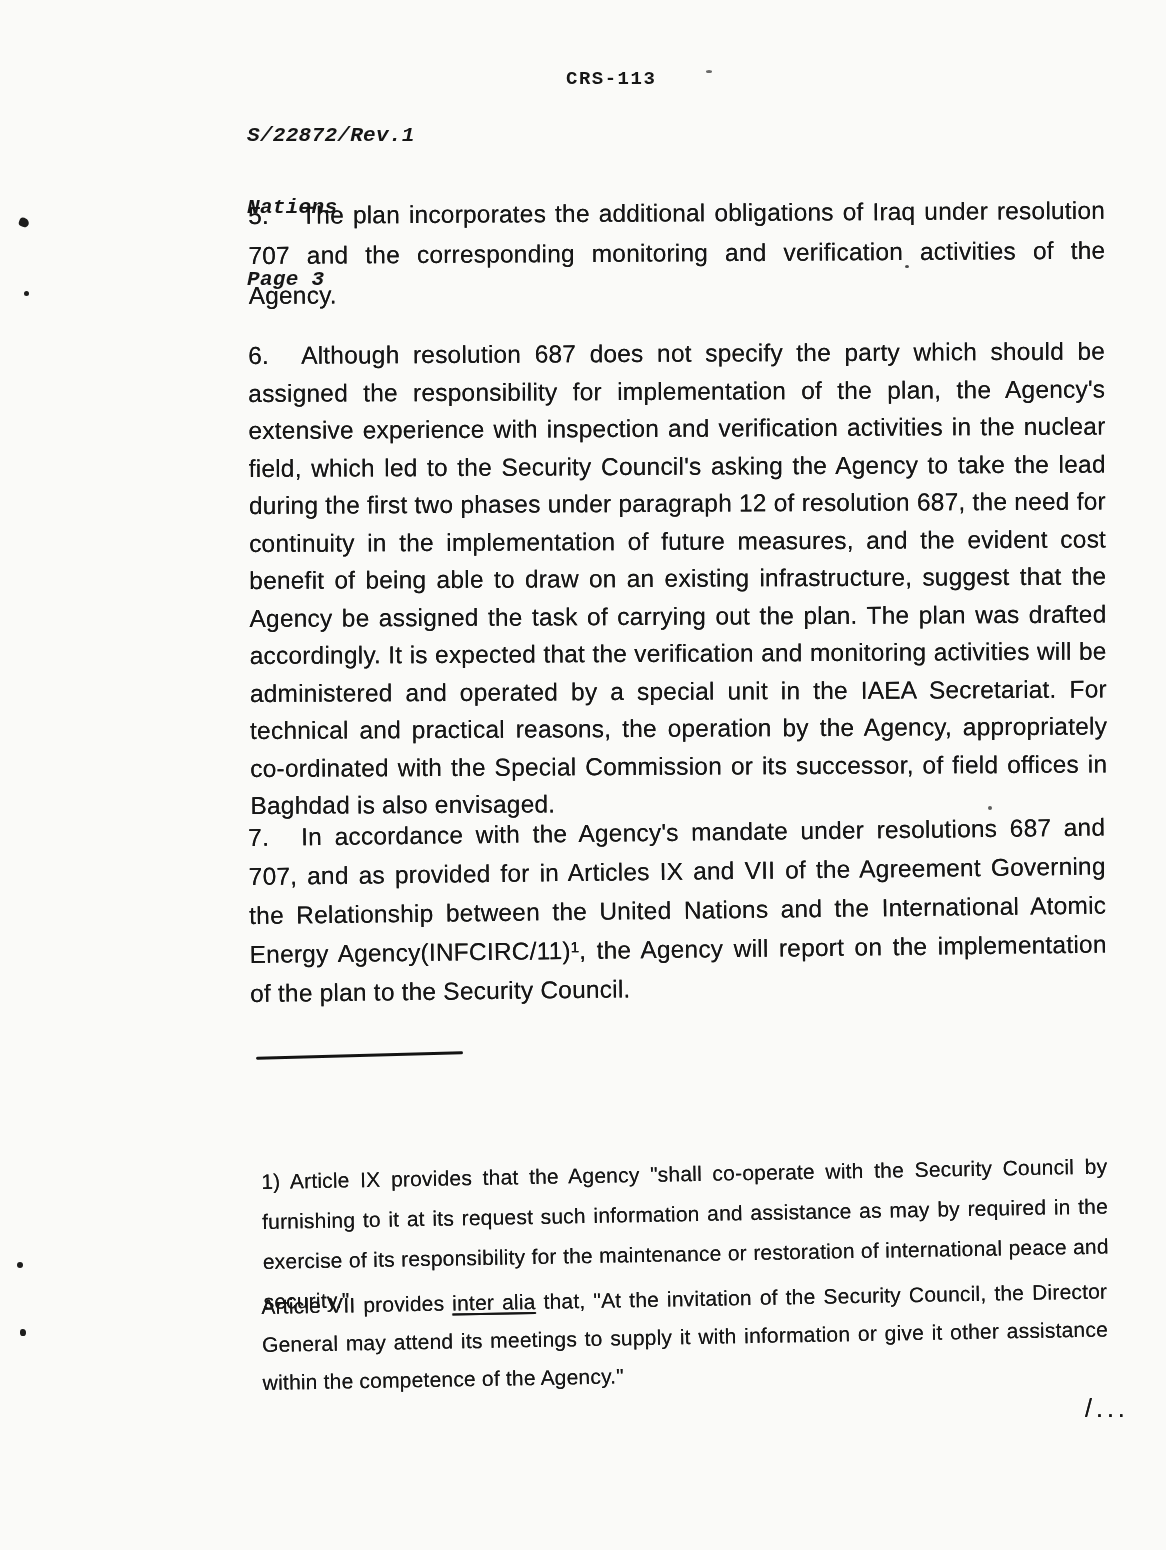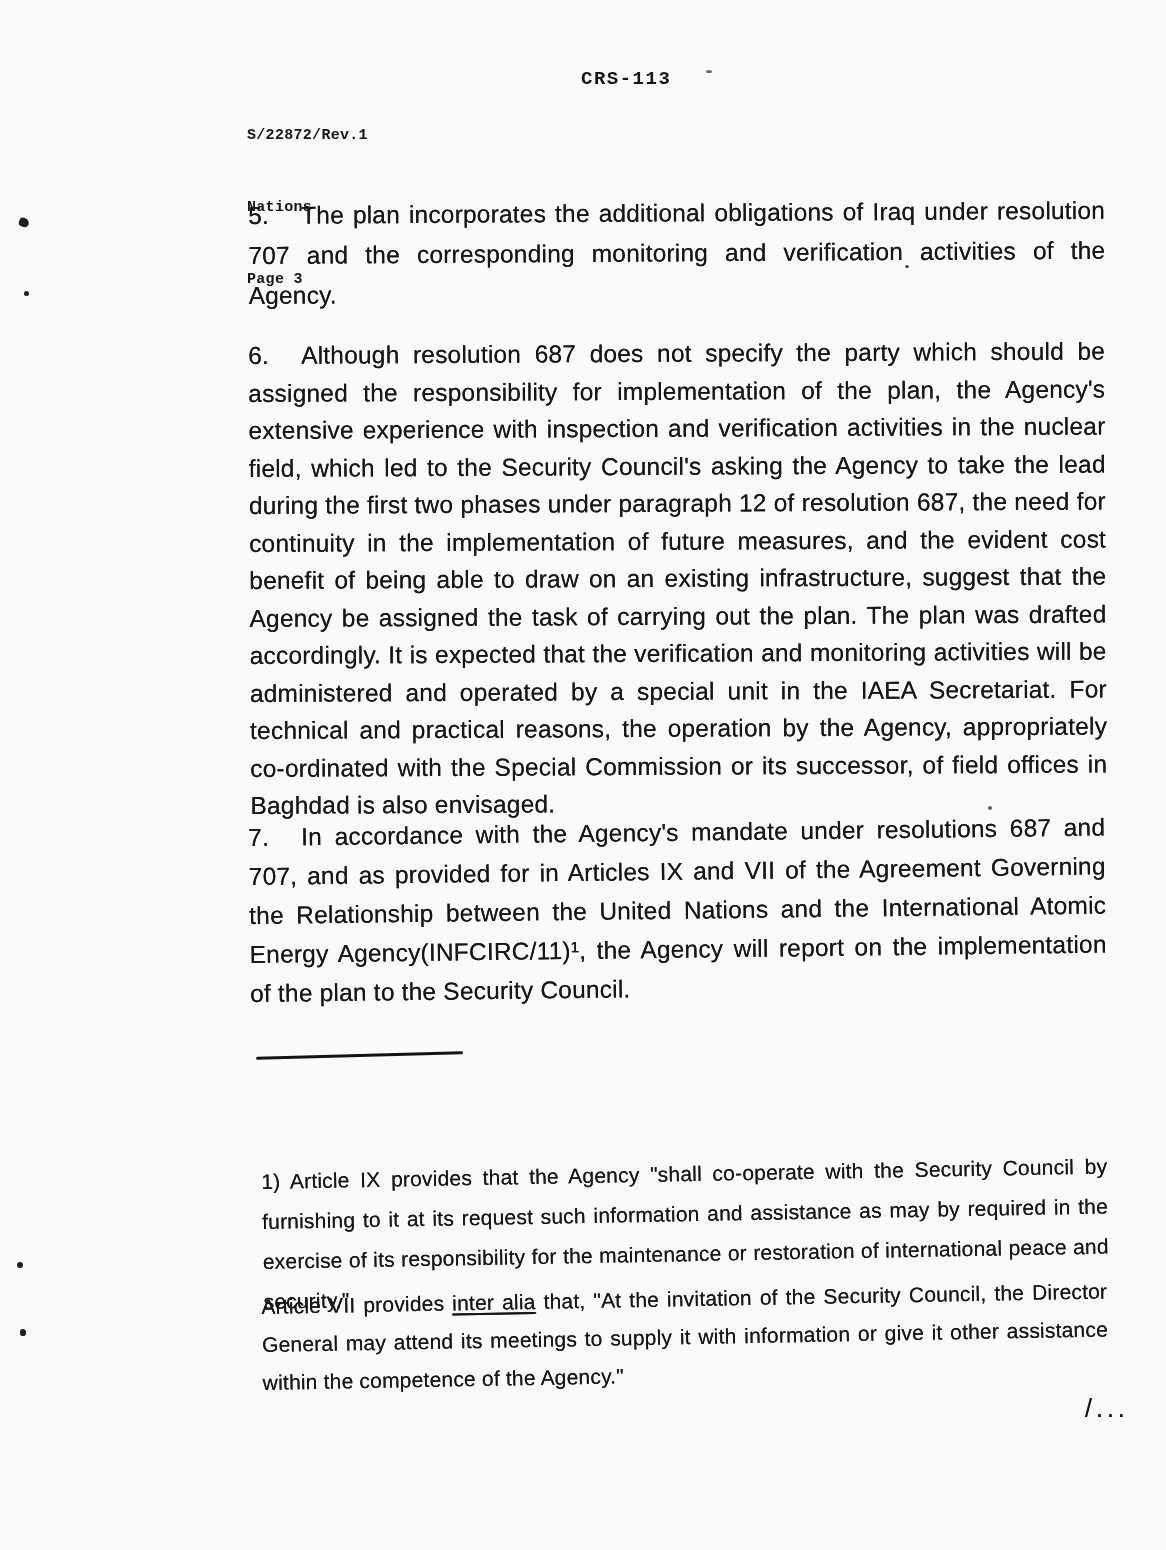--- a/index.html
+++ b/index.html
@@ -12,25 +12,25 @@
     background:#fafaf8;
     overflow:hidden;
     font-family:"Liberation Sans", sans-serif;
     color:#161616;
   }
 
   
   .doc-header-block {
     position:absolute; left:247px; top:76px;
     font-family:"Liberation Mono","DejaVu Sans Mono",monospace;
-    font-weight:bold; font-size:15px; line-height:24px;
-    letter-spacing:0.3px; white-space:pre;
+    font-weight:bold; font-size:21px; line-height:24px;
+    letter-spacing:0.3px; white-space:pre;font-style:italic;
   }
   .stamp {
-    position:absolute; left:581px; top:68px;
+    position:absolute; left:566px; top:68px;
     font-family:"Liberation Mono","DejaVu Sans Mono",monospace;
     font-weight:bold; font-size:19px; letter-spacing:1.5px;
   }
 
   
   .para {
     position:absolute; left:248px; width:857px; margin:0;
     font-size:24.5px; letter-spacing:0.2px;
     text-align:justify;
     text-shadow:0 0 0.6px rgba(10,10,10,0.85);

